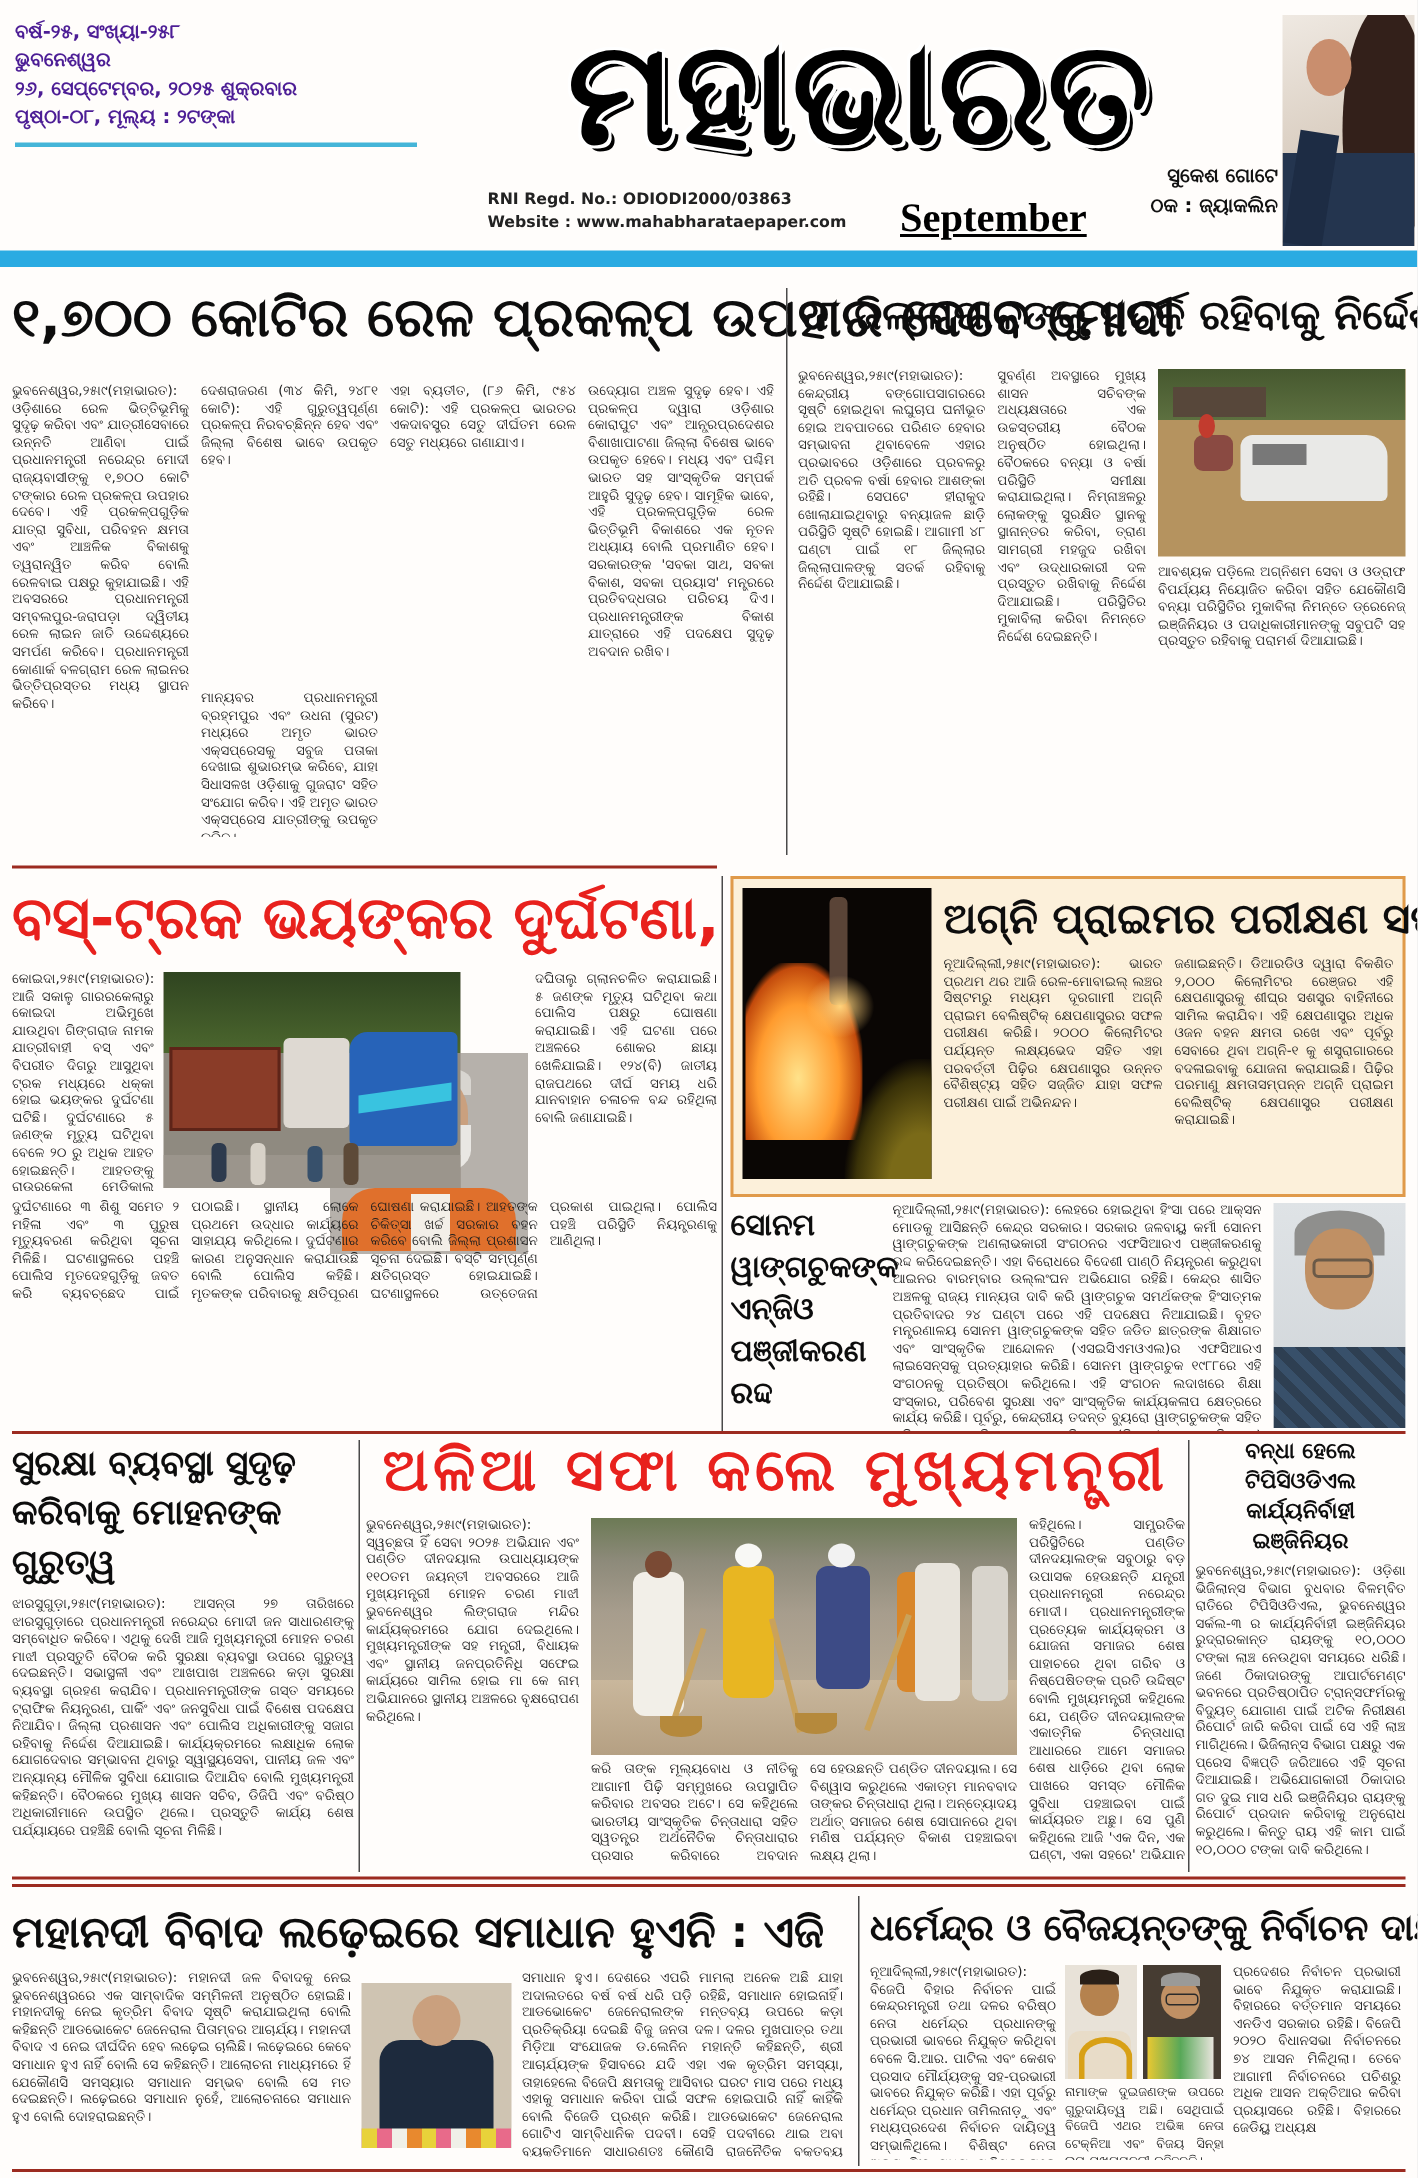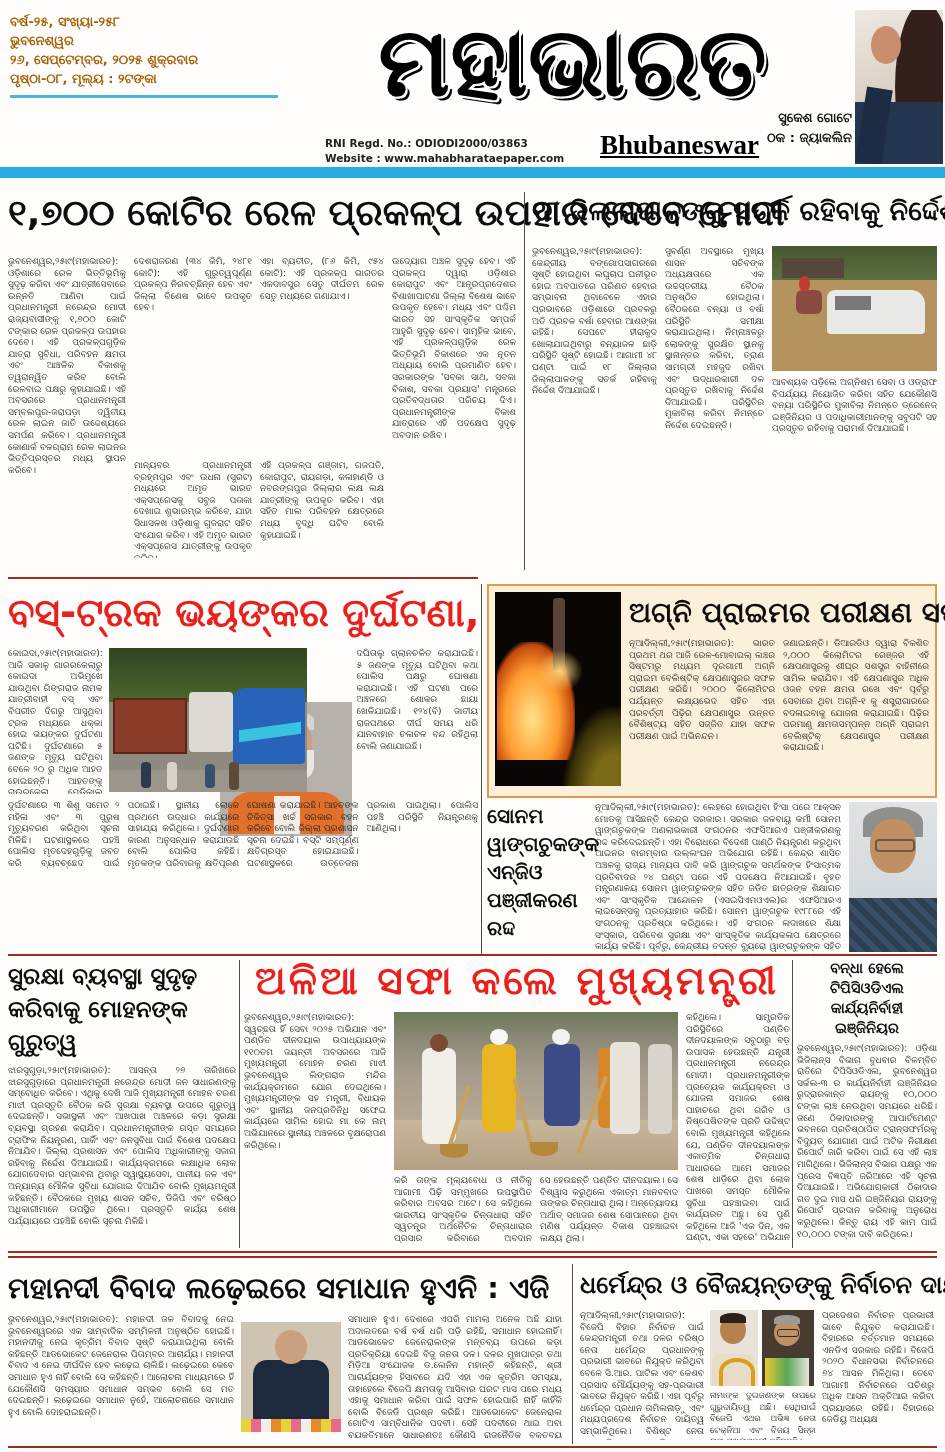--- a/index.html
+++ b/index.html
@@ -1,20 +1,20 @@
 <!DOCTYPE html>
 <html><head>
 <meta charset="utf-8">
 <style>
   html,body{margin:0;padding:0;background:#e9e9e9;}
   .page{position:relative;width:945px;height:1452px;background:#fffdfb;overflow:hidden;
         font-family:"DejaVu Sans","Liberation Sans",sans-serif;color:#161616;}
   .abs{position:absolute;}
   
-  .mh-odia span{display:block;font-size:13px;font-weight:700;line-height:19px;color:#a16207;}
+  .mh-odia span{display:block;font-size:13px;font-weight:700;line-height:19px;color:#4c1d95;}
   .mh-div{height:3px;background:#45b5d8;width:268px;margin:7px 0 6px 0;}
   .mh-eng span{display:block;font-size:15px;font-weight:700;line-height:21px;color:#101010;}
   .mh-logo{font-size:96px;font-weight:900;text-align:center;line-height:120px;color:#000;
            text-shadow:2px 2px 0 #fff,-2px -2px 0 #fff,2px -2px 0 #fff,-2px 2px 0 #fff,4px 4px 0 #000;}
   .mh-rni span{display:block;font-size:10.5px;font-weight:700;line-height:15px;color:#222;}
   .mh-latin{font-family:"Liberation Serif","DejaVu Serif",serif;font-size:27px;font-weight:700;
             text-decoration:underline;color:#000;}
   .mh-cap span{display:block;font-size:13px;font-weight:700;line-height:20px;text-align:right;color:#111;}
   .cyanbar{background:#2aabe2;}
   
@@ -136,26 +136,26 @@
       <span>ବର୍ଷ-୨୫, ସଂଖ୍ୟା-୨୫୮</span>
       <span>ଭୁବନେଶ୍ୱର</span>
       <span>୨୬, ସେପ୍ଟେମ୍ବର, ୨୦୨୫ ଶୁକ୍ରବାର</span>
       <span>ପୃଷ୍ଠା-୦୮, ମୂଲ୍ୟ : ୨ଟଙ୍କା</span>
     </div>
     <div class="mh-div"></div>
   </div>
 
   <div class="abs mh-logo" style="left:300px;top:2px;width:545px;height:122px;">ମହାଭାରତ</div>
 
-  <div class="abs mh-rni" style="left:325px;top:136px;width:300px;">
+  <div class="abs mh-rni" style="left:325px;top:126px;width:300px;">
     <span>RNI Regd. No.: ODIODI2000/03863</span>
     <span>Website : www.mahabharataepaper.com</span>
   </div>
 
-  <div class="abs mh-latin" style="left:600px;top:130px;">Bhubaneswar</div>
+  <div class="abs mh-latin" style="left:600px;top:130px;">September</div>
 
   <div class="abs mh-cap" style="left:728px;top:108px;width:124px;">
     <span>ସୁକେଶ ଗୋଟେ</span>
     <span>ଠକ : ଜ୍ୟାକଲିନ</span>
   </div>
 
   <div class="abs photo ph-jacq" style="left:855px;top:10px;width:88px;height:154px;">
     <div class="hair"></div>
     <div class="face"></div>
     <div class="jacket"></div>
@@ -169,21 +169,20 @@
     <div class="cols" style="margin-top:14px;height:302px;">
       <div class="bt" style="width:118px;height:302px;">ଭୁବନେଶ୍ୱର,୨୫ା୯(ମହାଭାରତ): ଓଡ଼ିଶାରେ ରେଳ ଭିତ୍ତିଭୂମିକୁ ସୁଦୃଢ଼ କରିବା ଏବଂ ଯାତ୍ରୀସେବାରେ ଉନ୍ନତି ଆଣିବା ପାଇଁ ପ୍ରଧାନମନ୍ତ୍ରୀ ନରେନ୍ଦ୍ର ମୋଦୀ ରାଜ୍ୟବାସୀଙ୍କୁ ୧,୭୦୦ କୋଟି ଟଙ୍କାର ରେଳ ପ୍ରକଳ୍ପ ଉପହାର ଦେବେ। ଏହି ପ୍ରକଳ୍ପଗୁଡ଼ିକ ଯାତ୍ରା ସୁବିଧା, ପରିବହନ କ୍ଷମତା ଏବଂ ଆଞ୍ଚଳିକ ବିକାଶକୁ ତ୍ୱରାନ୍ୱିତ କରିବ ବୋଲି ରେଳବାଇ ପକ୍ଷରୁ କୁହାଯାଇଛି। ଏହି ଅବସରରେ ପ୍ରଧାନମନ୍ତ୍ରୀ ସମ୍ବଲପୁର-ଜରାପଡ଼ା ଦ୍ୱିତୀୟ ରେଳ ଲାଇନ ଜାତି ଉଦ୍ଦେଶ୍ୟରେ ସମର୍ପଣ କରିବେ। ପ୍ରଧାନମନ୍ତ୍ରୀ କୋଣାର୍କ ବଳଗ୍ରାମ ରେଳ ଲାଇନର ଭିତ୍ତିପ୍ରସ୍ତର ମଧ୍ୟ ସ୍ଥାପନ କରିବେ।</div>
       <div style="width:118px;">
         <div class="bt" style="height:66px;">ଦେଶରାଜରଣ (୩୪ କିମି, ୨୪୮୧ କୋଟି): ଏହି ଗୁରୁତ୍ୱପୂର୍ଣ୍ଣ ପ୍ରକଳ୍ପ ନିରବଚ୍ଛିନ୍ନ ହେବ ଏବଂ ଜିଲ୍ଲା ବିଶେଷ ଭାବେ ଉପକୃତ ହେବ।</div>
         <div style="height:138px;"></div>
         <div class="bt" style="height:98px;font-family:Liberation Serif, serif;">ମାନ୍ୟବର ପ୍ରଧାନମନ୍ତ୍ରୀ ବ୍ରହ୍ମପୁର ଏବଂ ଉଧନା (ସୁରଟ) ମଧ୍ୟରେ ଅମୃତ ଭାରତ ଏକ୍ସପ୍ରେସକୁ ସବୁଜ ପତାକା ଦେଖାଇ ଶୁଭାରମ୍ଭ କରିବେ, ଯାହା ସିଧାସଳଖ ଓଡ଼ିଶାକୁ ଗୁଜରାଟ ସହିତ ସଂଯୋଗ କରିବ। ଏହି ଅମୃତ ଭାରତ ଏକ୍ସପ୍ରେସ ଯାତ୍ରୀଙ୍କୁ ଉପକୃତ କରିବ।</div>
       </div>
       <div style="width:124px;">
         <div class="bt" style="height:66px;">ଏହା ବ୍ୟତୀତ, (୮୬ କିମି, ୯୫୪ କୋଟି): ଏହି ପ୍ରକଳ୍ପ ଭାରତର ଏକଦାବସ୍ତ୍ର ସେତୁ ଦୀର୍ଘତମ ରେଳ ସେତୁ ମଧ୍ୟରେ ଗଣାଯାଏ।</div>
         <div style="height:138px;"></div>
-        <div class="bt" style="height:98px;">ଏହି ପ୍ରକଳ୍ପ ଗଞ୍ଜାମ, ଗଜପତି, କୋରାପୁଟ, ରାୟଗଡ଼ା, କଳାହାଣ୍ଡି ଓ ନବରଙ୍ଗପୁର ଜିଲ୍ଲାର ଲକ୍ଷ ଲକ୍ଷ ଯାତ୍ରୀଙ୍କୁ ଉପକୃତ କରିବ। ଏହା ସହିତ ମାଲ ପରିବହନ କ୍ଷେତ୍ରରେ ମଧ୍ୟ ବୃଦ୍ଧି ଘଟିବ ବୋଲି କୁହାଯାଇଛି।</div>
       </div>
       <div class="bt" style="width:124px;height:302px;">ଉଦ୍ୟୋଗ ଅଞ୍ଚଳ ସୁଦୃଢ଼ ହେବ। ଏହି ପ୍ରକଳ୍ପ ଦ୍ୱାରା ଓଡ଼ିଶାର କୋରାପୁଟ ଏବଂ ଆନ୍ଧ୍ରପ୍ରଦେଶର ବିଶାଖାପାଟଣା ଜିଲ୍ଲା ବିଶେଷ ଭାବେ ଉପକୃତ ହେବେ। ମଧ୍ୟ ଏବଂ ପଶ୍ଚିମ ଭାରତ ସହ ସାଂସ୍କୃତିକ ସମ୍ପର୍କ ଆହୁରି ସୁଦୃଢ଼ ହେବ। ସାମୂହିକ ଭାବେ, ଏହି ପ୍ରକଳ୍ପଗୁଡ଼ିକ ରେଳ ଭିତ୍ତିଭୂମି ବିକାଶରେ ଏକ ନୂତନ ଅଧ୍ୟାୟ ବୋଲି ପ୍ରମାଣିତ ହେବ। ସରକାରଙ୍କ 'ସବକା ସାଥ, ସବକା ବିକାଶ, ସବକା ପ୍ରୟାସ' ମନ୍ତ୍ରରେ ପ୍ରତିବଦ୍ଧତାର ପରିଚୟ ଦିଏ। ପ୍ରଧାନମନ୍ତ୍ରୀଙ୍କ ବିକାଶ ଯାତ୍ରାରେ ଏହି ପଦକ୍ଷେପ ସୁଦୃଢ଼ ଅବଦାନ ରଖିବ।</div>
     </div>
     <div class="abs photo ph-modi" style="left:212px;top:144px;width:132px;height:134px;">
       <div class="hairm"></div>
       <div class="face"></div>
       <div class="beard"></div>
       <div class="vest"></div>
       <div class="shirt"></div>
     </div>

